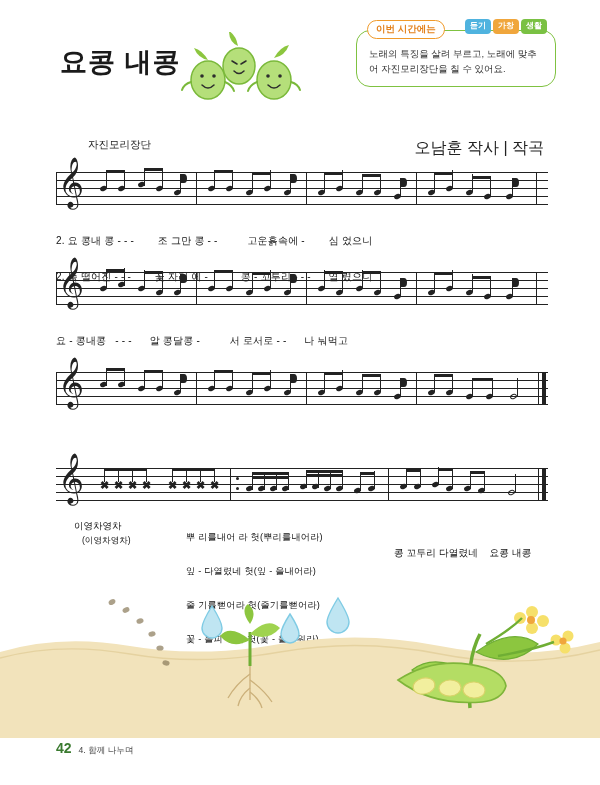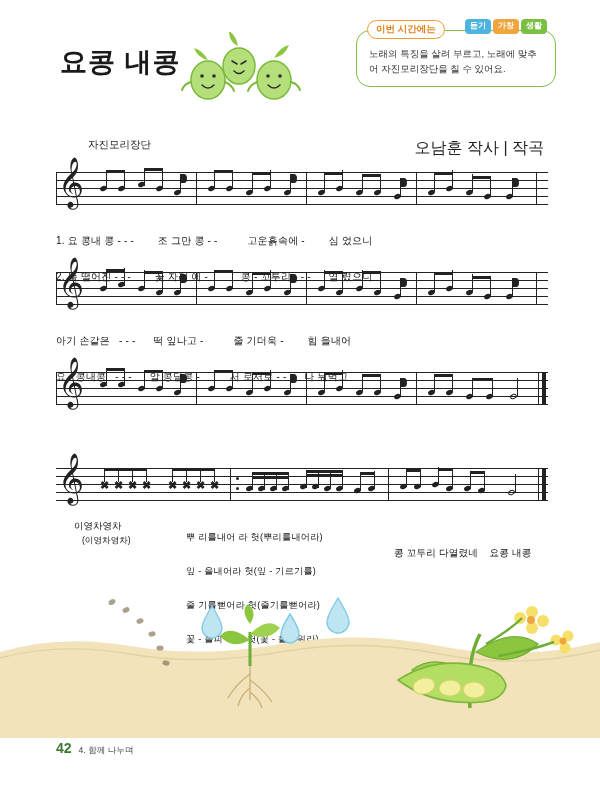--- a/index.html
+++ b/index.html
@@ -408,21 +408,21 @@
       <div class="note" style="left:428px; top:28px;"></div>
         <div class="stem" style="left:434px; top:12px;"></div>
       <div class="beam" style="left:416px; top:10px; width:19px;"></div>
       <div class="note" style="left:450px; top:28px;"></div>
         <div class="stem" style="left:456px; top:12px;"></div>
       <div class="flag" style="left:457px; top:12px;"></div>
       <div class="barline" style="left:480px;"></div>
     </div>
   </div>
   <div class="lyrics" style="top:212px;">
-    <div class="lyric-line">1. 요 콩내 콩 - - -        조 그만 콩 - -          고운흙속에 -        심 었으니</div>
+    <div class="lyric-line">2. 요 콩내 콩 - - -        조 그만 콩 - -          고운흙속에 -        심 었으니</div>
     <div class="lyric-line">2. 똑 떨어진 - - -        꽃 자리 에 -           콩 - 꼬투리 - - -      열 렸으니</div>
   </div>
 
   <div class="system" style="top:266px;">
     <div class="staff">
       <div class="line l1"></div>
         <div class="line l2"></div>
         <div class="line l3"></div>
         <div class="line l4"></div>
         <div class="line l5"></div>
@@ -484,21 +484,20 @@
       <div class="note" style="left:428px; top:28px;"></div>
         <div class="stem" style="left:434px; top:12px;"></div>
       <div class="beam" style="left:416px; top:10px; width:19px;"></div>
       <div class="note" style="left:450px; top:28px;"></div>
         <div class="stem" style="left:456px; top:12px;"></div>
       <div class="flag" style="left:457px; top:12px;"></div>
       <div class="barline" style="left:480px;"></div>
     </div>
   </div>
   <div class="lyrics" style="top:312px;">
-    <div class="lyric-line">아기 손같은   - - -      떡 잎나고 -          줄 기더욱 -        힘 을내어</div>
     <div class="lyric-line">요 - 콩내콩   - - -      알 콩달콩 -          서 로서로 - -      나 눠먹고</div>
   </div>
 
   <div class="system" style="top:366px;">
     <div class="staff">
       <div class="line l1"></div>
         <div class="line l2"></div>
         <div class="line l3"></div>
         <div class="line l4"></div>
         <div class="line l5"></div>
@@ -648,21 +647,21 @@
         <div class="stem" style="left:459px; top:12px;"></div>
       <div class="barline end" style="left:482px;"></div>
     </div>
   </div>
 
   <div class="staff-label" style="left:74px; top:520px;">이영차영차</div>
   <div class="staff-label" style="left:82px; top:535px; font-size:8.6px;">(이영차영차)</div>
 
   <div class="lyrics small" style="left:186px; top:510px; width:250px;">
     <div class="lyric-line">뿌 리를내어 라 헛(뿌리를내어라)</div>
-    <div class="lyric-line">잎 - 을내어라 헛(잎 - 기르기를)</div>
+    <div class="lyric-line">잎 - 다열렸네 헛(잎 - 을내어라)</div>
     <div class="lyric-line">줄 기를뻗어라 헛(줄기를뻗어라)</div>
     <div class="lyric-line">꽃 - 을피 워라 헛(꽃 - 을피워라)</div>
   </div>
   <div class="lyrics" style="left:394px; top:524px; width:190px; font-size:9.6px;">
     <div class="lyric-line">콩 꼬투리 다열렸네    요콩 내콩</div>
   </div>
 
 
   <svg class="illus" viewBox="0 0 600 150">
 

